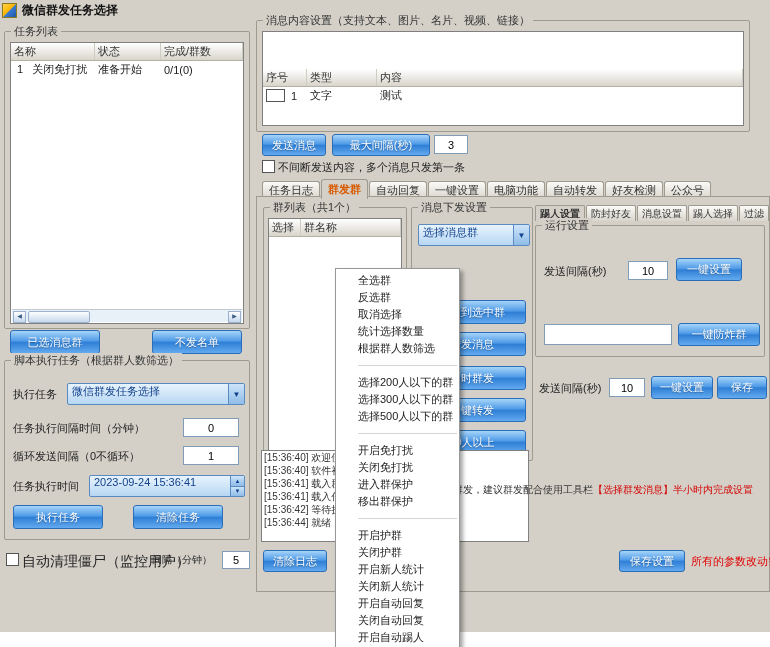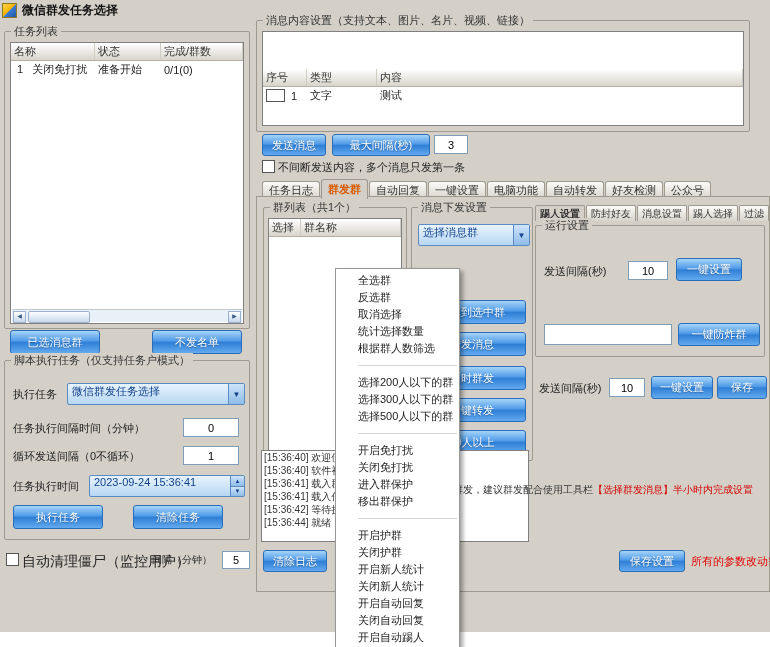--- a/index.html
+++ b/index.html
@@ -114,21 +114,21 @@
           <span class="sb-thumb"></span>
           <span class="sb-arrow" style="right:1px;">▶</span>
         </div>
       </div>
     </div>
 
     <div class="btn" style="left:10px;top:330px;width:88px;height:22px;">已选消息群</div>
     <div class="btn" style="left:152px;top:330px;width:88px;height:22px;">不发名单</div>
 
     <div class="gb" style="left:4px;top:360px;width:244px;height:178px;">
-      <span class="gb-title">脚本执行任务（仅支持任务户模式）</span>
+      <span class="gb-title">脚本执行任务（根据群人数筛选）</span>
       <span class="lbl" style="left:8px;top:26px;">执行任务</span>
       <div class="combo" style="left:62px;top:22px;width:172px;height:20px;">
         <span>微信群发任务选择</span>
         <span class="arrow">▼</span>
       </div>
       <span class="lbl" style="left:8px;top:60px;">任务执行间隔时间（分钟）</span>
       <input class="inp" style="left: 178px; top: 57px; width: 54px; height: 17px;" readonly="" value="0">
       <span class="lbl" style="left:8px;top:88px;">循环发送间隔（0不循环）</span>
       <input class="inp" style="left: 178px; top: 85px; width: 54px; height: 17px;" readonly="" value="1">
       <span class="lbl" style="left:8px;top:118px;">任务执行时间</span>

